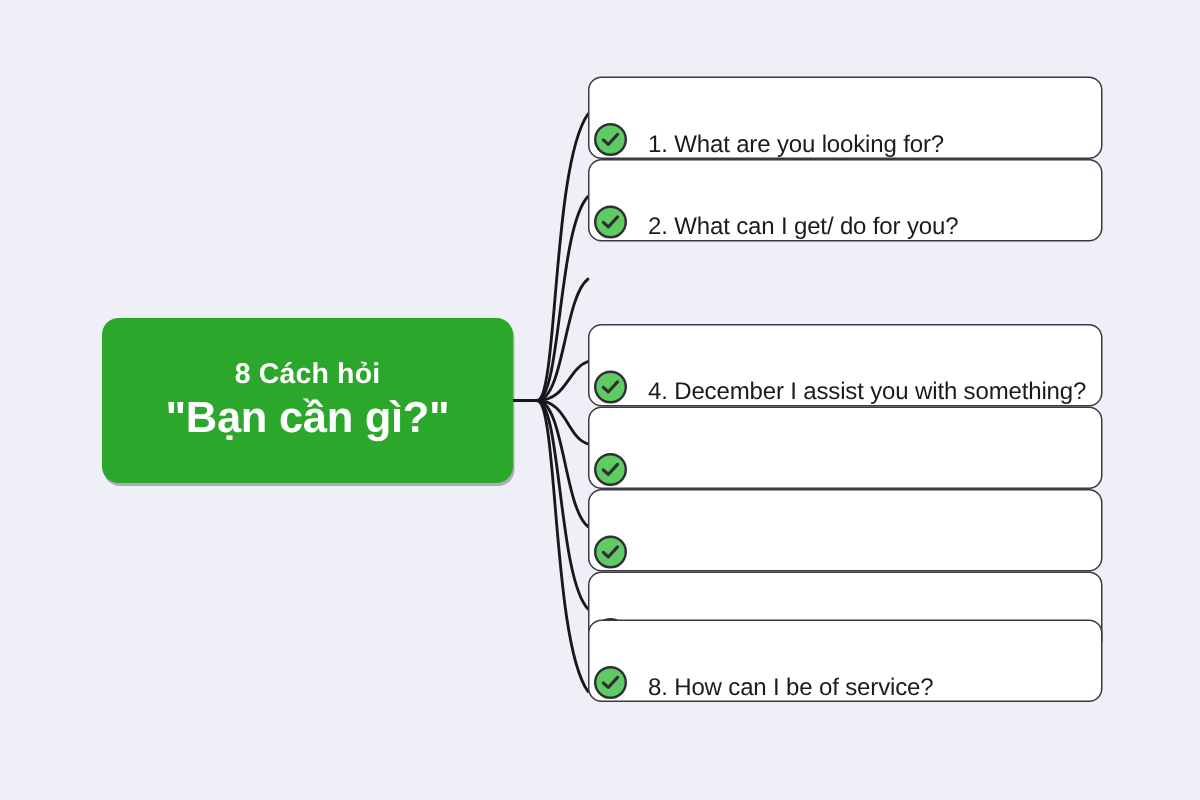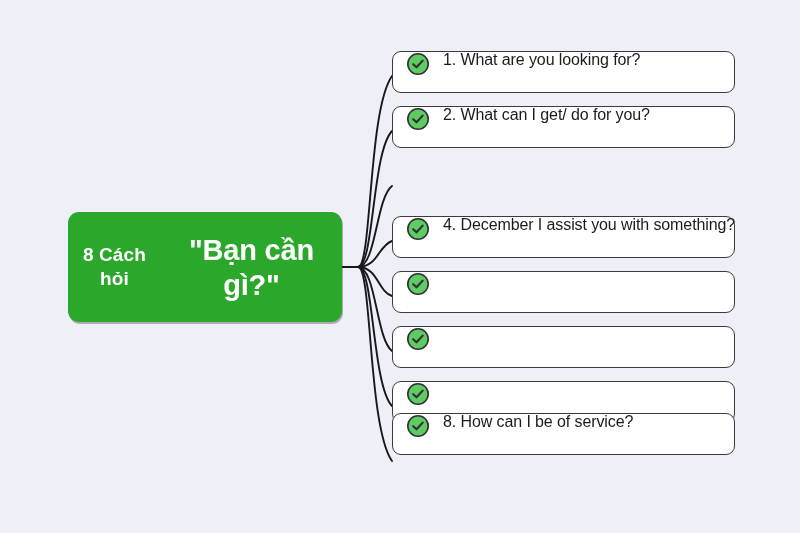--- a/index.html
+++ b/index.html
@@ -32,20 +32,21 @@
   #root-node {
     position: absolute;
     left: 68px;
     top: 212px;
     width: 274px;
     height: 110px;
     background: #2ba82b;
     border-radius: 11px;
     box-sizing: border-box;
     display: flex;
+    flex-direction: column;
     align-items: center;
     justify-content: center;
     color: #ffffff;
     text-align: center;
     box-shadow: 1px 2px 0 rgba(20,20,30,0.30);
   }
   #root-node .line1 {
     font-size: 19px;
     font-weight: bold;
     line-height: 1.25;
@@ -63,28 +64,28 @@
     font-weight: bold;
     line-height: 1.25;
     margin-top: 2px;
     letter-spacing: 0.1px;
   }
   
   .card {
     position: absolute;
     left: 392px;
     width: 343px;
-    height: 42px;
+    height: 55px;
     background: #ffffff;
     border: 1.6px solid #3a3a42;
     border-radius: 9px;
     box-sizing: border-box;
     display: flex;
-    align-items: flex-start;
-    padding-left: 13px;
+    align-items: flex-end;
+    padding-left: 2px;
   }
   .card-check {
     width: 24px;
     height: 24px;
     flex: 0 0 24px;
     margin-right: 13px;
     display: block;
   }
   .card-label {
     font-size: 16px;

